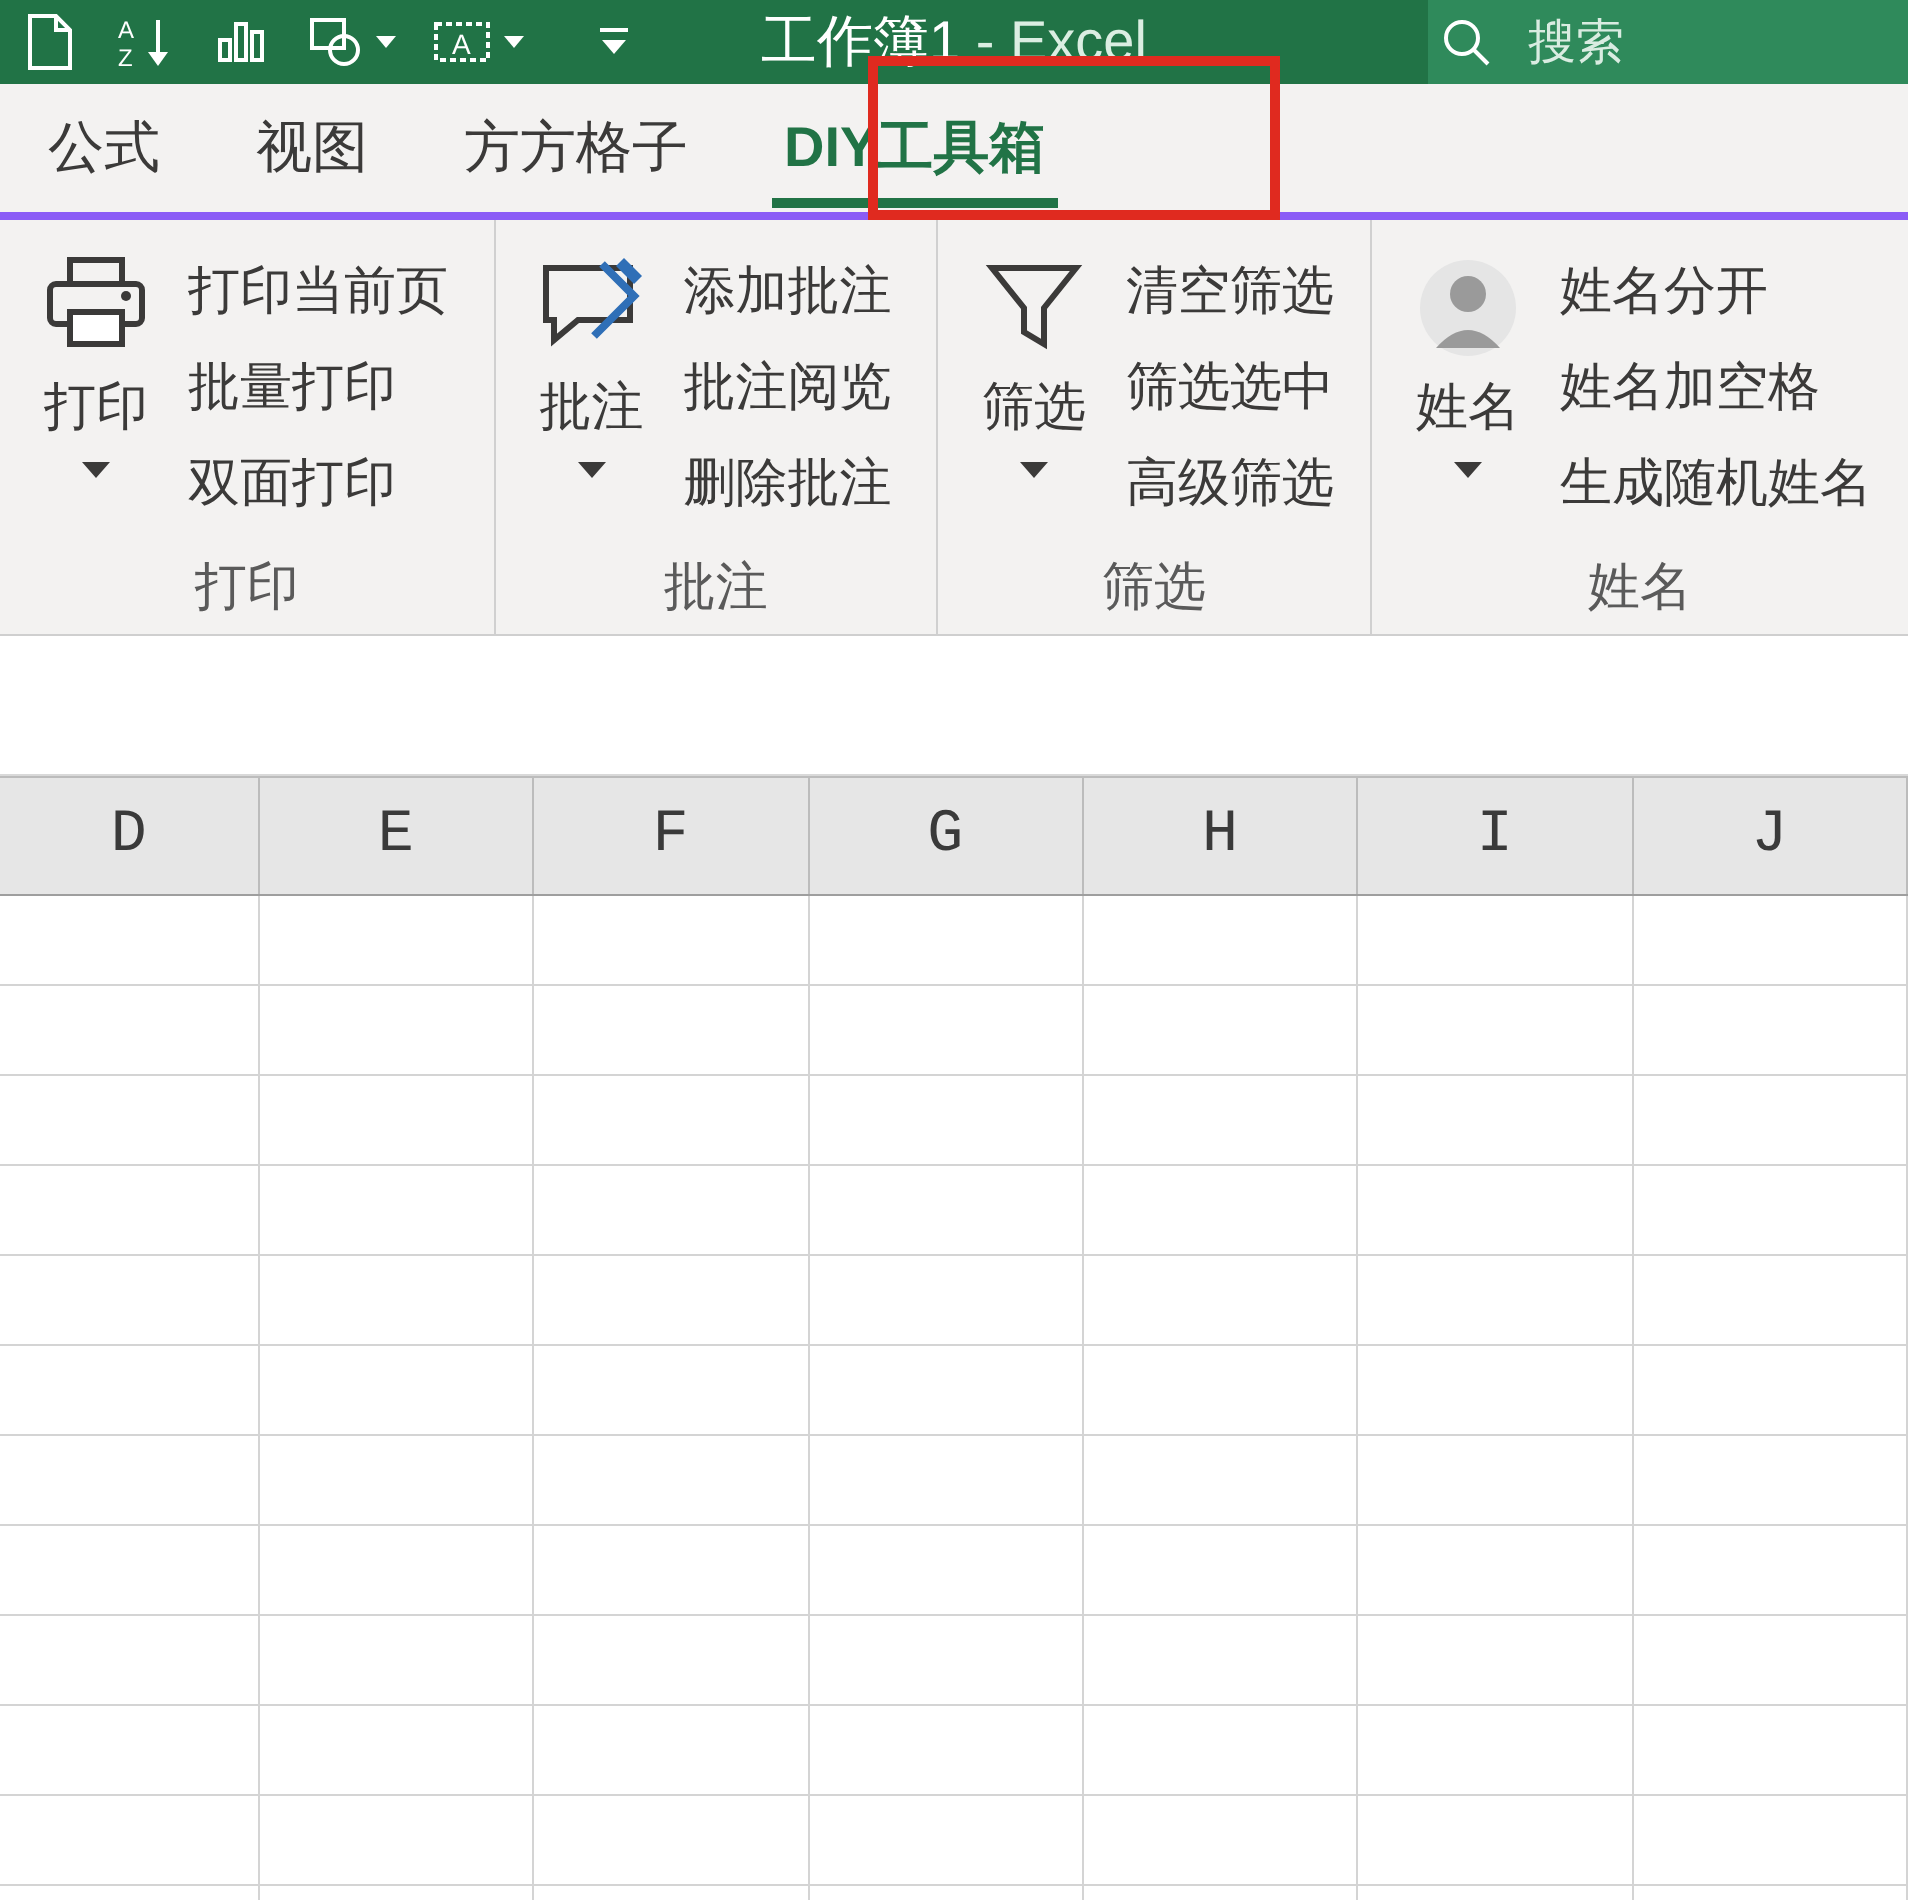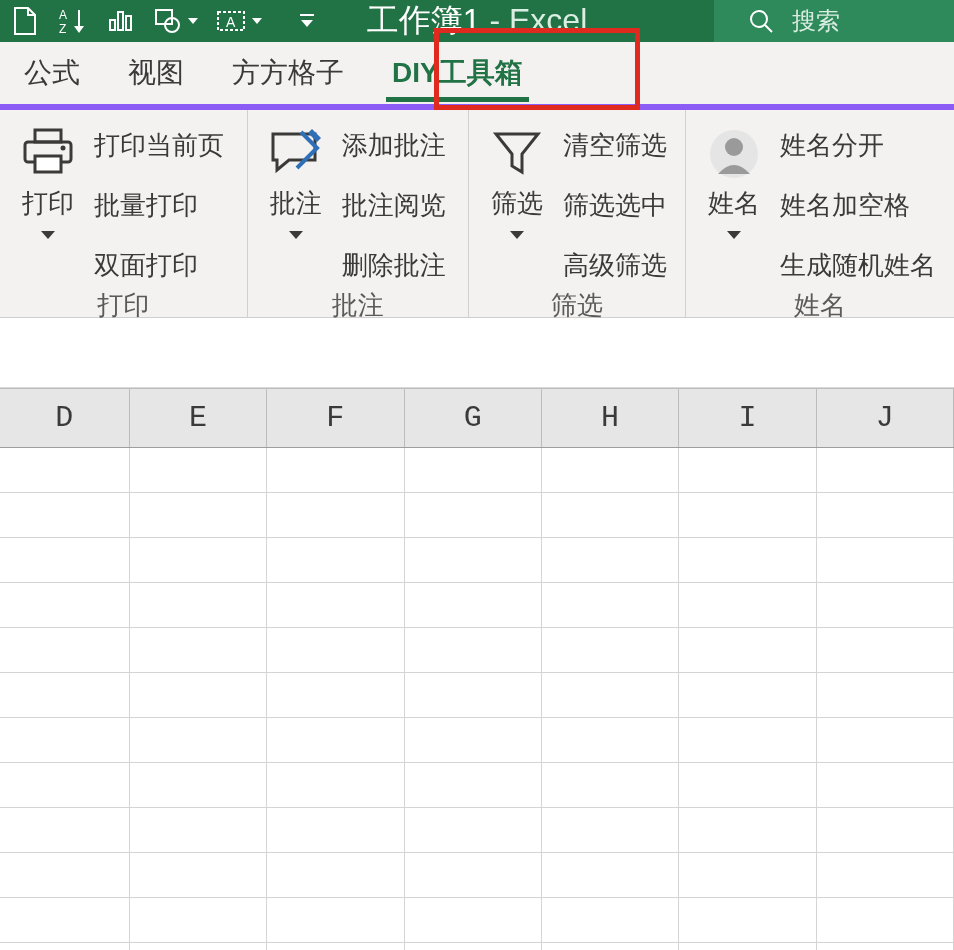--- a/index.html
+++ b/index.html
@@ -38,47 +38,47 @@
   .caret-down {
     width: 0; height: 0;
     border-left: 5px solid transparent;
     border-right: 5px solid transparent;
     border-top: 6px solid #fff;
     margin-left: 6px;
   }
   .title-center {
     position: absolute;
     left: 50%; transform: translateX(-50%);
-    font-size: 32px;
+    font-size: 28px;
     white-space: nowrap;
     color: #dbeee2;
   }
   .title-center .wb { color: #fff; }
   .search-box {
     position: absolute;
     right: 0; top: 0; bottom: 0;
     width: 240px;
     background: #2f8a5b;
     display: flex;
     align-items: center;
-    padding-left: 34px;
+    padding-left: 6px;
     font-size: 24px;
     color: #d9ece1;
     cursor: text;
   }
   .search-icon {
     width: 26px; height: 26px; margin-right: 18px;
     display: inline-block;
   }
 
   
   .tabs {
     height: 68px;
     background: #f3f2f1;
-    border-bottom: 6px solid #8b5cf6;
+    border-bottom: 4px solid #8b5cf6;
     display: flex;
     align-items: center;
     font-size: 28px;
     color: #3b3a39;
   }
   .tab {
     padding: 0 24px;
     height: 100%;
     display: flex; align-items: center;
     cursor: pointer;
@@ -152,21 +152,21 @@
   .bigbtn .drop {
     width: 0; height: 0;
     border-left: 7px solid transparent;
     border-right: 7px solid transparent;
     border-top: 8px solid #3b3a39;
     margin-top: 10px;
   }
   .stack {
     display: flex;
     flex-direction: column;
-    gap: 14px;
+    gap: 2px;
     padding-top: 2px;
     padding-left: 6px;
     padding-right: 10px;
   }
   .stack .item {
     font-size: 26px;
     color: #3b3a39;
     cursor: pointer;
     white-space: nowrap;
     line-height: 46px;

